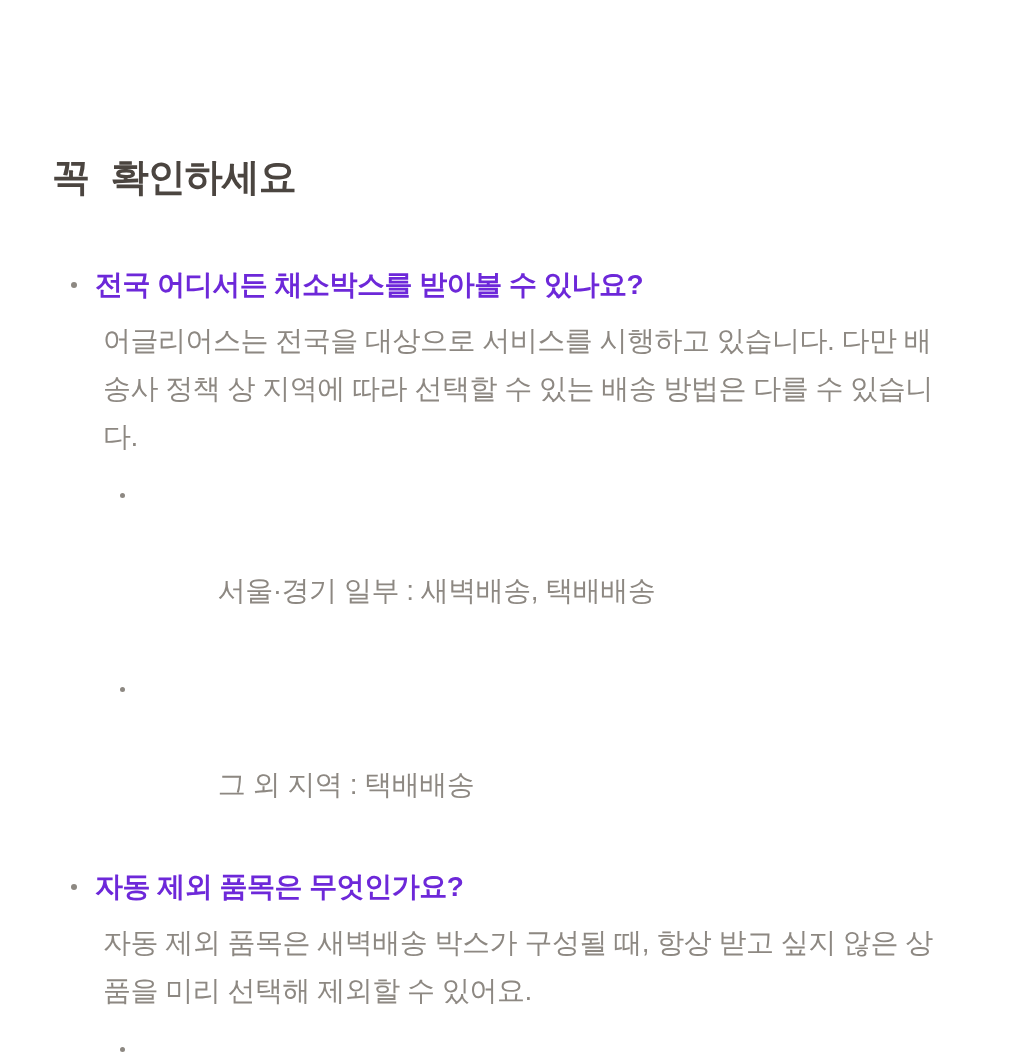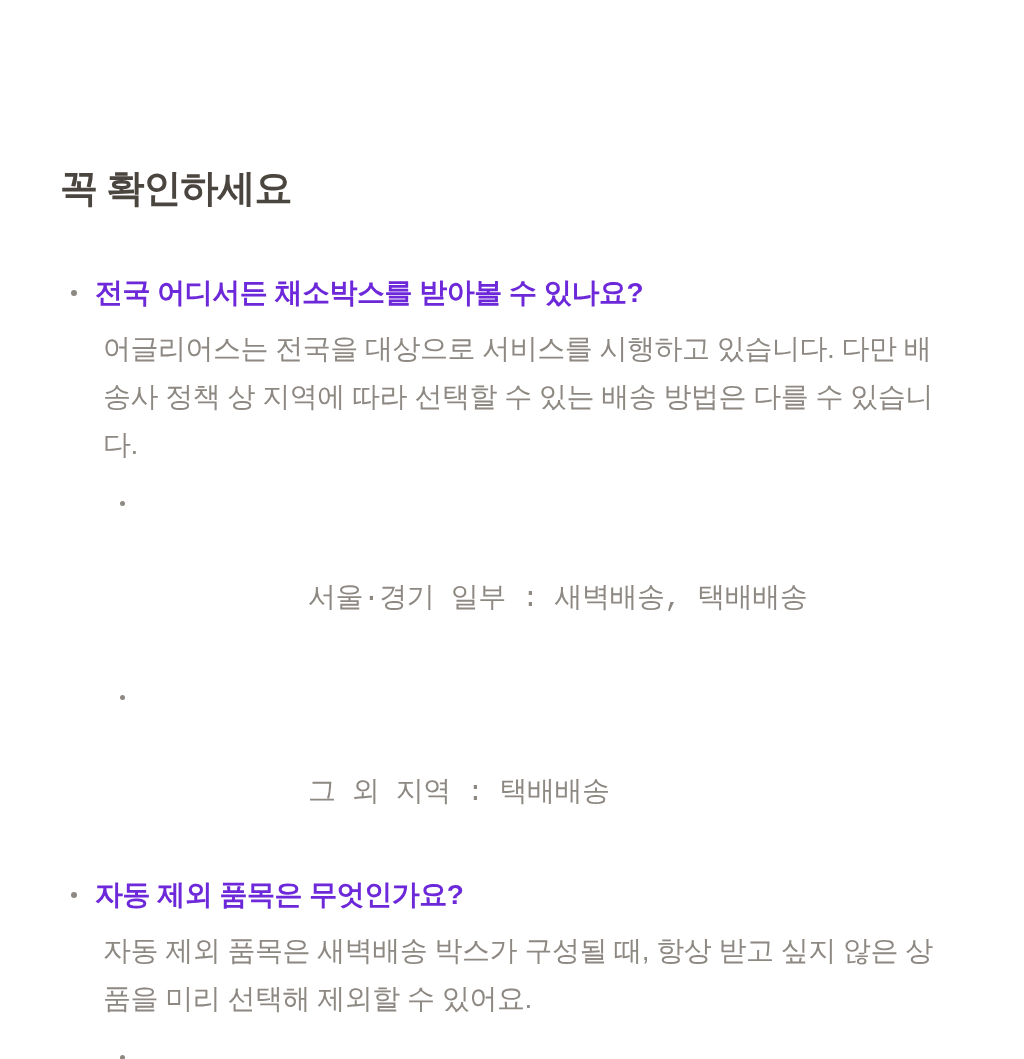--- a/index.html
+++ b/index.html
@@ -13,26 +13,27 @@
     overflow: hidden;
     font-family: "Liberation Sans", sans-serif;
     -webkit-font-smoothing: antialiased;
   }
   .page {
     box-sizing: border-box;
     width: 1024px;
     padding: 152px 58px 0 48px;
   }
   .title {
-    margin: 12px;
+    margin: 4px;
     font-size: 38px;
     line-height: 48px;
     font-weight: 700;
     letter-spacing: -1px;
     color: #4b4540;
+    font-family: Liberation Mono, monospace;
   }
   .faq {
     list-style: none;
     margin: 57px 0 0;
     padding: 0;
     font-size: 28px;
     line-height: 48px;
     letter-spacing: -0.5px;
     color: #8d8882;
   }
@@ -45,21 +46,20 @@
   }
   .a {
     margin: 8px;
     padding-left: 47px;
     white-space: pre-wrap;
   }
   .notes {
     list-style: none;
     margin: 10px 0 6px;
     padding: 0;
-    font-family: Liberation Mono, monospace;
   }
   .note {
     position: relative;
     padding-left: 97px;
     white-space: pre-wrap;
   }
   .note + .note { margin-top: 2px; }
   .dot {
     position: absolute;
     border-radius: 50%;

